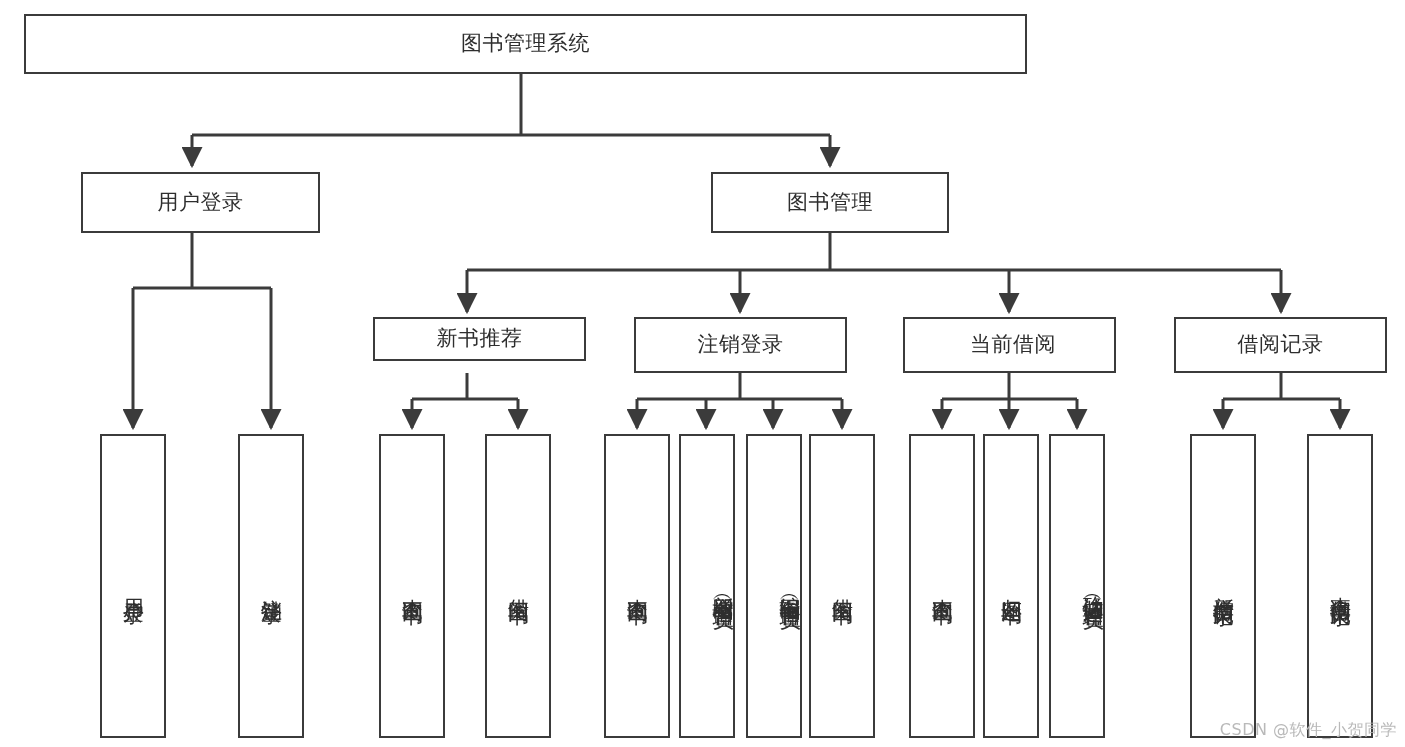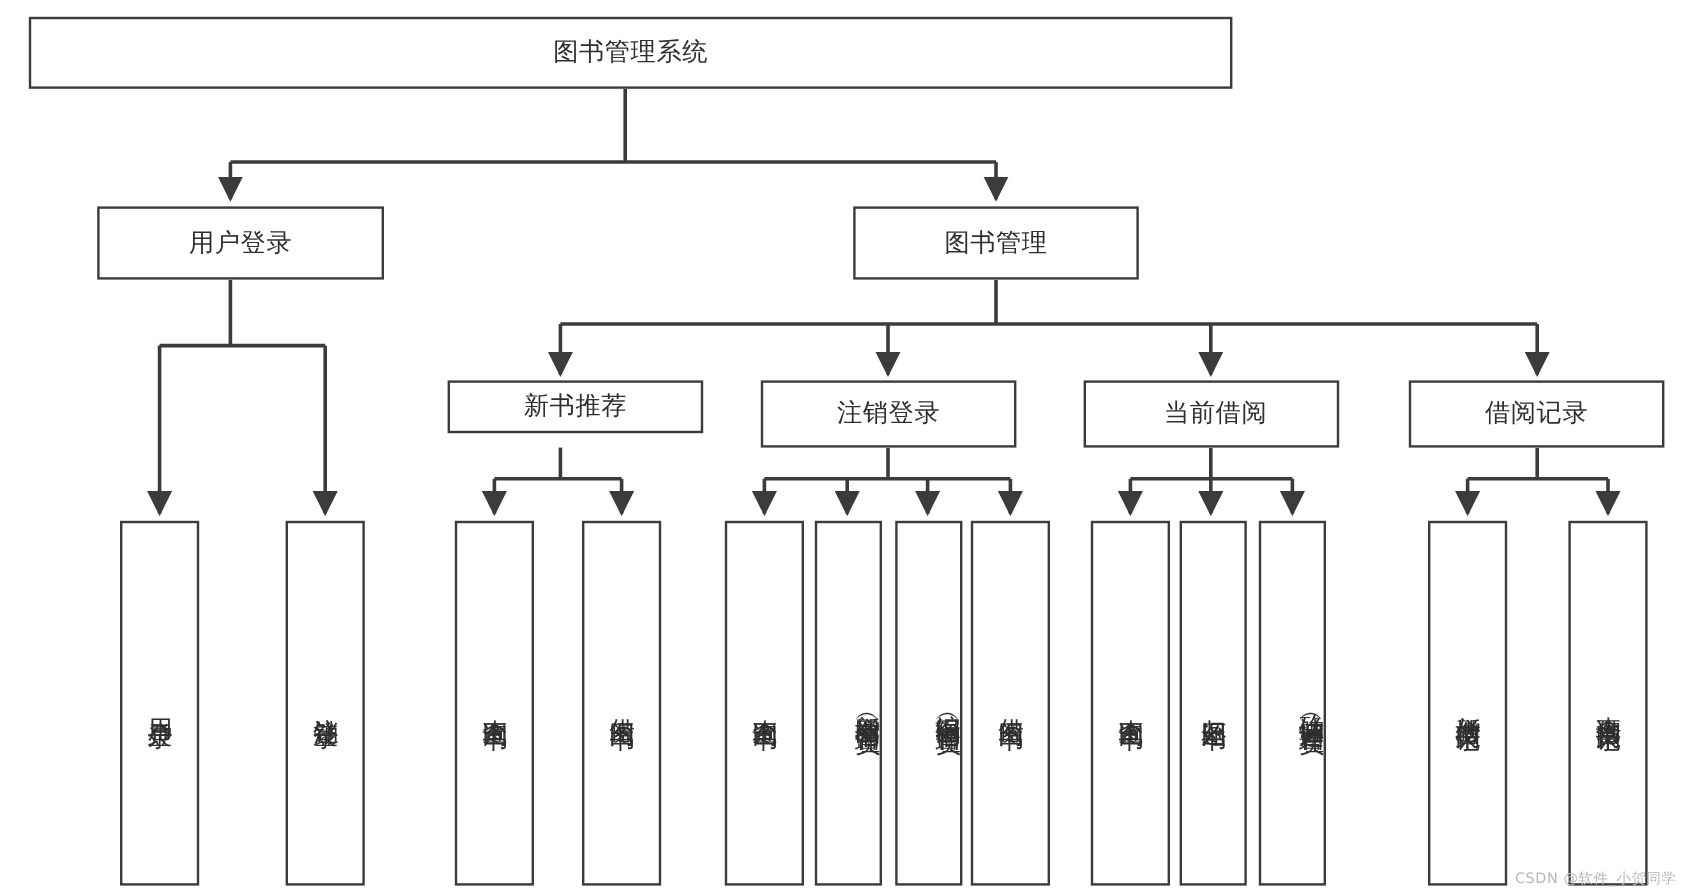--- a/index.html
+++ b/index.html
@@ -52,21 +52,21 @@
     padding: 6px 0;
   }
   .node.vert.tall-text {
     align-items: flex-start;
     padding-top: 10px;
   }
   .watermark {
     position: absolute;
     right: 8px;
     bottom: 6px;
-    font-size: 12px;
+    font-size: 16px;
     color: #b9b9b9;
     letter-spacing: 0.5px;
     white-space: nowrap;
     font-family: "DejaVu Sans", "Liberation Sans", sans-serif;
   }
 </style>
 </head>
 <body>
 
 <div id="canvas">

